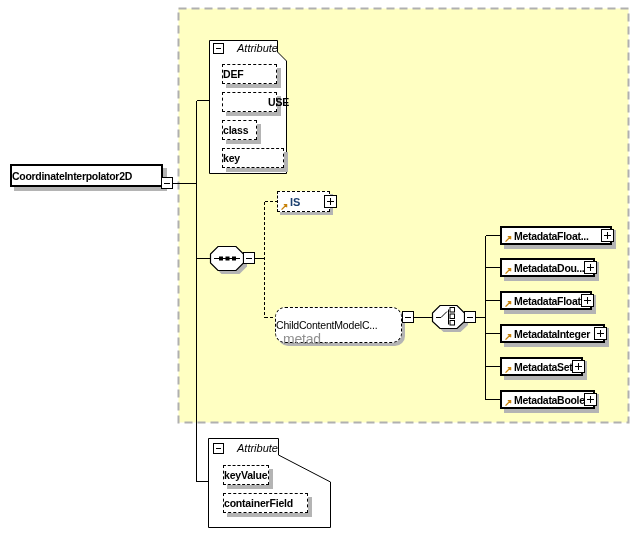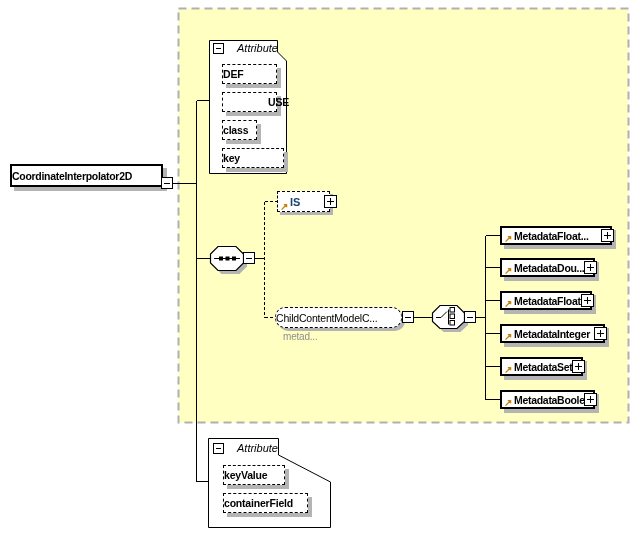--- a/index.html
+++ b/index.html
@@ -42,21 +42,21 @@
   
   .attr-header{position:absolute;display:flex;align-items:center;}
   .attr-header .expander{position:relative;flex:none;}
   .attr-header .hdr-label{font-style:italic;font-size:11px;color:#000;margin-left:13px;}
 
   
   .group-header{position:absolute;left:184px;top:12px;font-size:11px;white-space:nowrap;}
   .group-title{font-weight:bold;color:var(--navy,#1a3e6e);}
   .group-suffix{color:var(--gray-text,#8f8f8f);font-size:10.5px;}
 
-  .annotation{position:absolute;left:283px;top:331px;font-size:10px;
+  .annotation{position:absolute;left:283px;top:331px;font-size:14px;
               color:var(--gray-text,#8f8f8f);letter-spacing:-0.2px;}
 </style>
 </head>
 <body>
 
 <div class="canvas" id="canvas">
 
   <svg class="layer" width="640" height="544" viewBox="0 0 640 544">
 
     <rect x="178.5" y="8.5" width="450" height="414" style="fill:var(--group-fill,#ffffc2);stroke:var(--region-border,#b0b0b0);" stroke-width="2" stroke-dasharray="8 5"></rect>
@@ -117,21 +117,21 @@
   </div>
 
   <div class="box dashed-el is-box" style="left:277px;top:191px;width:53px;height:21px;">
     <span class="ref-arrow">↗</span>
     <span>IS</span>
   </div>
   <div class="expander plus size13" style="left:324px;top:195px;"></div>
 
   <div class="expander minus" style="left:243px;top:252px;"></div>
 
-  <div class="box dashed-el child-box" style="left:275px;top:307px;width:127px;height:21px;">
+  <div class="box dashed-el child-box" style="left:275px;top:307px;width:127px;height:36px;">
     <span>ChildContentModelC...</span>
   </div>
   <div class="expander minus" style="left:402px;top:311px;"></div>
   <div class="annotation">metad...</div>
 
   <div class="expander minus" style="left:464px;top:311px;"></div>
 
   <div class="attr-header" style="left:213px;top:442px;">
     <div class="expander minus size11"></div>
     <span class="hdr-label">Attribute</span>
@@ -142,21 +142,21 @@
     </div>
     <div class="box attr-box" style="left: 222px; top: 92px; width: 55px; height: 20px; padding-left: 45px;">
       <span>USE</span>
     </div>
     <div class="box attr-box" style="left: 222px; top: 120px; width: 35px; height: 20px;">
       <span>class</span>
     </div>
     <div class="box attr-box" style="left: 222px; top: 148px; width: 62px; height: 20px;">
       <span>key</span>
     </div>
-    <div class="box attr-box" style="left: 223px; top: 465px; width: 62px; height: 20px;">
+    <div class="box attr-box" style="left: 223px; top: 465px; width: 46px; height: 20px;">
       <span>keyValue</span>
     </div>
     <div class="box attr-box" style="left: 223px; top: 493px; width: 85px; height: 20px;">
       <span>containerField</span>
     </div>
     <div class="box el-box metadata-box" style="left: 500px; top: 226px; width: 112px; height: 19px;">
       <span class="ref-arrow">↗</span>
       <span>MetadataFloat...</span>
     </div>
     <div class="expander plus size13" style="left: 601px; top: 229px;"></div>

